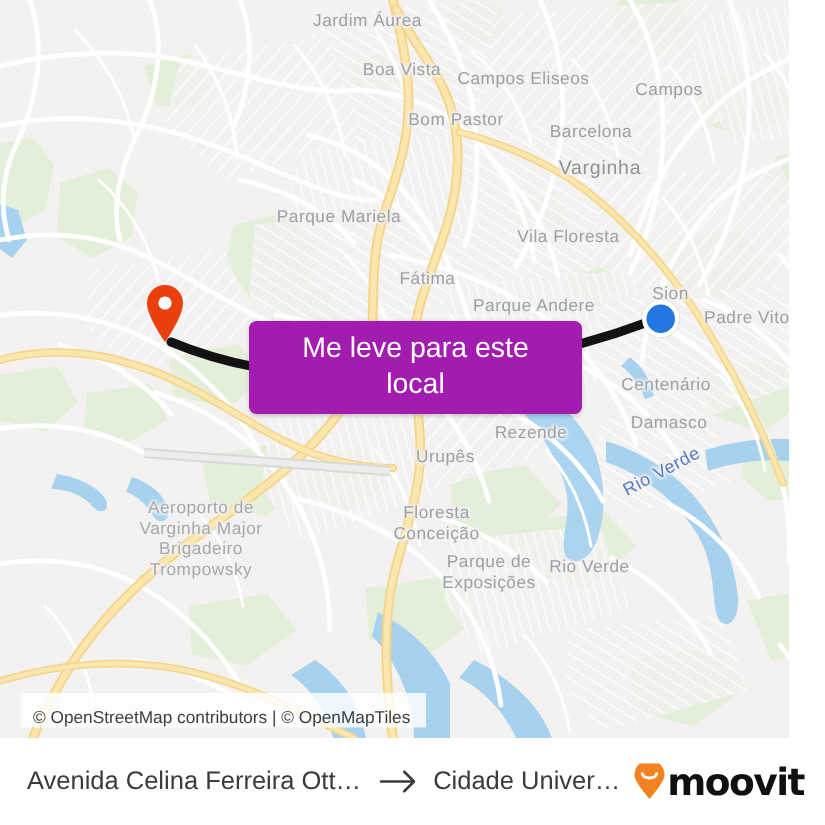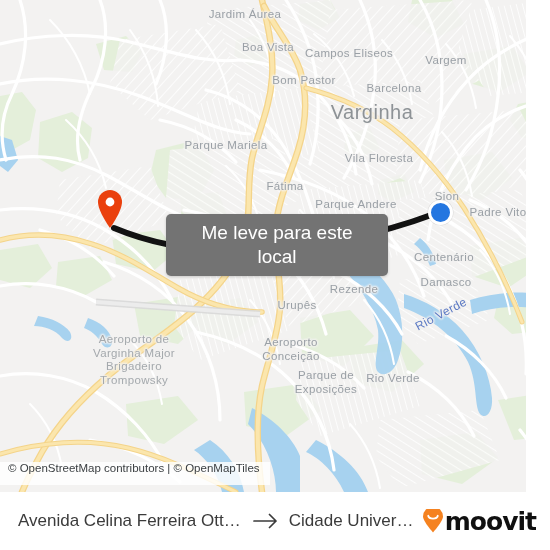--- a/index.html
+++ b/index.html
@@ -47,23 +47,24 @@
     text-shadow:
       0 0 3px #f3f2f1, 0 0 3px #f3f2f1,
       1px 0 2px #f3f2f1, -1px 0 2px #f3f2f1,
       0 1px 2px #f3f2f1, 0 -1px 2px #f3f2f1;
     pointer-events: none;
     transform: translate(-50%, -50%);
     text-align: center;
     line-height: 14px;
   }
   .place.city {
-    font-size: 20px;
+    font-size: 13px;
     color: #8d9296;
     letter-spacing: .5px;
+    margin-left: 28px;
   }
   .place.big-poi {
     font-size: 11.5px;
     color: #a4a9ad;
     line-height: 13.5px;
   }
   .place.river {
     color: #5b79c4;
     font-size: 12px;
     font-style: normal;
@@ -91,48 +92,48 @@
     box-shadow: 0 0 0 .5px rgba(0,0,0,.10);
   }
 
   
   #cta-button {
     position: absolute;
     left: 166px;
     top: 214px;
     width: 222px;
     height: 62px;
-    background: #737373;
+    background: #a21caf;
     border: none;
     border-radius: 5px;
     color: #ffffff;
     font-family: "Liberation Sans", sans-serif;
     font-size: 19px;
     line-height: 24px;
     text-align: center;
     cursor: pointer;
     padding: 0 14px;
     box-sizing: border-box;
     display: flex;
     align-items: center;
     justify-content: center;
     box-shadow: 0 1px 3px rgba(0,0,0,.18);
   }
   #cta-label { display: block; }
 
   
   #attribution {
     position: absolute;
-    left: 0;
+    left: 14px;
     top: 462px;
     height: 23px;
     padding: 0 10px 0 8px;
     background: rgba(255,255,255,.82);
     display: flex;
-    align-items: flex-start;
+    align-items: flex-end;
     font-size: 11.5px;
     color: #3c4043;
     font-family: "Liberation Sans", sans-serif;
     white-space: nowrap;
   }
 
   
   #footer {
     position: absolute;
     left: 0;
@@ -375,36 +376,36 @@
       </g>
 
       <g>
         <path d="M114,228 C150,243 190,250 226,250 C300,250 370,238 434,214" stroke="#121212" stroke-width="6" fill="none" stroke-linecap="round"></path>
       </g>
     </svg>
 
     <div class="place" style="left:245px;top:14px">Jardim Áurea</div>
     <div class="place" style="left:268px;top:47px">Boa Vista</div>
     <div class="place" style="left:349px;top:53px">Campos Eliseos</div>
-    <div class="place" style="left:446px;top:60px">Vargem</div>
+    <div class="place" style="left:446px;top:60px">Campos</div>
     <div class="place" style="left:304px;top:80px">Bom Pastor</div>
     <div class="place" style="left:394px;top:88px">Barcelona</div>
     <div class="place city" style="left:372px;top:112px">Varginha</div>
     <div class="place" style="left:226px;top:145px">Parque Mariela</div>
     <div class="place" style="left:379px;top:158px">Vila Floresta</div>
     <div class="place" style="left:285px;top:186px">Fátima</div>
     <div class="place" style="left:356px;top:204px">Parque Andere</div>
     <div class="place" style="left:447px;top:196px">Sion</div>
     <div class="place" style="left:500px;top:212px">Padre Vitor</div>
     <div class="place" style="left:444px;top:257px">Centenário</div>
     <div class="place" style="left:446px;top:282px">Damasco</div>
     <div class="place" style="left:354px;top:289px">Rezende</div>
     <div class="place" style="left:297px;top:305px">Urupês</div>
     <div class="place river" style="left:441px;top:314px;transform:translate(-50%,-50%) rotate(-28deg)">Rio Verde</div>
-    <div class="place" style="left:291px;top:349px;white-space:pre">Aeroporto
+    <div class="place" style="left:291px;top:349px;white-space:pre">Floresta
 Conceição</div>
     <div class="place" style="left:393px;top:378px">Rio Verde</div>
     <div class="place big-poi" style="left:134px;top:360px;white-space:pre">Aeroporto de
 Varginha Major
 Brigadeiro
 Trompowsky</div>
     <div class="place" style="left:326px;top:382px;white-space:pre">Parque de
 Exposições</div>
 
     <div id="origin-pin">

